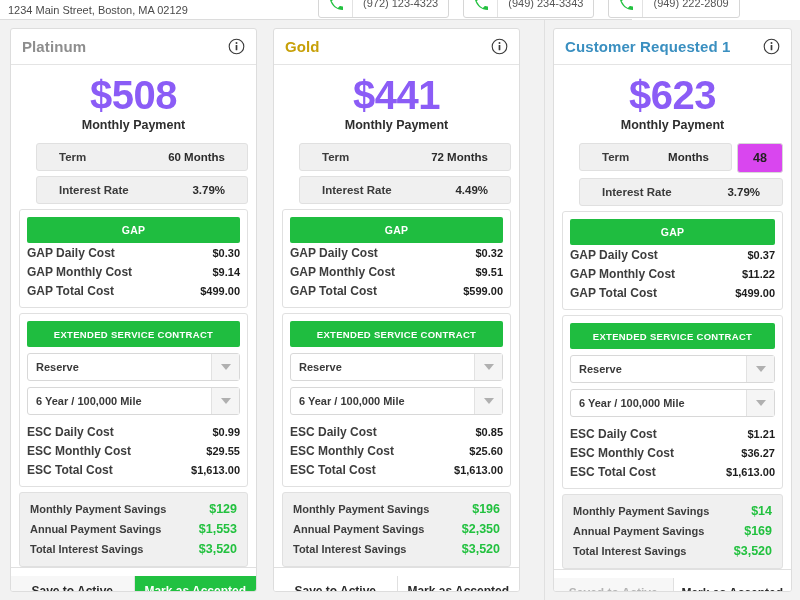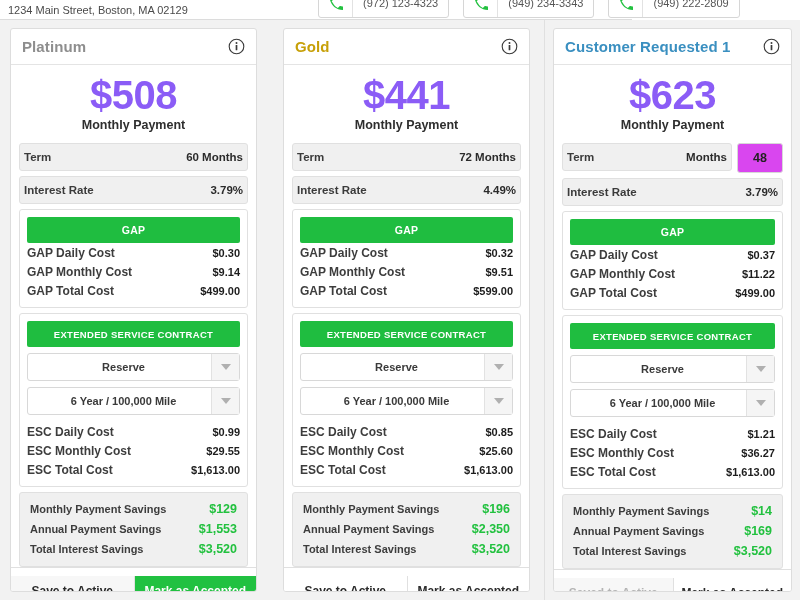--- a/index.html
+++ b/index.html
@@ -34,21 +34,21 @@
 
   
   .deck {
     position: absolute; top: 20px; left: 0; width: 800px; height: 580px;
     background: #f2f2f2;
     display: flex;
   }
   .pane-left {
     width: 545px; height: 100%;
     background: #f2f2f2;
-    display: flex; gap: 26px;
+    display: flex; gap: 16px;
     padding: 8px 0 0 10px;
     border-right: 1px solid #e0e0e0;
   }
   .pane-right {
     flex: 1; height: 100%;
     background: #f2f2f2;
     padding: 8px 8px 0 8px;
     display: flex;
   }
 
@@ -81,21 +81,21 @@
     font-size: 40px; font-weight: bold; color: #8b5cf6; line-height: 1.05;
     letter-spacing: -0.5px;
   }
   .pay-label { font-size: 12.5px; font-weight: bold; color: #2e2e2e; margin-top: 2px; }
 
   .card-body { padding: 0 8px; flex: 1 1 auto; }
 
   .row-box {
     background: #f0f0f0; border: 1px solid #e0e0e0; border-radius: 3px;
     height: 28px; display: flex; align-items: center; justify-content: space-between;
-    padding: 0 4px; margin-bottom: 5px;
+    padding: 0 22px; margin-bottom: 5px; margin-left: 17px;
   }
   .row-box .k { font-size: 11.5px; font-weight: bold; color: #3b3b3b; }
   .row-box .v { font-size: 11.5px; font-weight: bold; color: #2b2b2b; }
 
   
   .term-edit { display: flex; gap: 5px; margin-bottom: 5px; }
   .term-edit .row-box { flex: 1 1 auto; margin-bottom: 0; }
   .term-input {
     width: 46px; height: 30px; background: #d946ef;
     border: 1px solid #d8d8d8; border-radius: 3px;
@@ -116,21 +116,21 @@
   .green-bar.esc { font-size: 9.5px; }
 
   .kv { display: flex; justify-content: space-between; align-items: center; height: 19px; }
   .kv .k { font-size: 12px; font-weight: bold; color: #3d3d3d; }
   .kv .v { font-size: 11px; font-weight: bold; color: #1d1d1d; }
   .panel .kv:first-of-type { margin-top: 6px; }
 
   .select {
     height: 28px; border: 1px solid #d8d8d8; border-radius: 3px;
     background: #ffffff; display: flex; align-items: center;
-    margin-top: 6px; cursor: pointer; text-align: center;
+    margin-top: 6px; cursor: pointer;
   }
   .select .sel-text {
     flex: 1 1 auto; font-size: 11px; color: #3a3a3a; padding-left: 8px;
     font-weight: bold; white-space: nowrap; overflow: hidden;
   }
   .select .sel-arrow {
     width: 28px; height: 100%; background: #f5f5f5;
     border-left: 1px solid #e2e2e2;
     display: flex; align-items: center; justify-content: center;
   }

